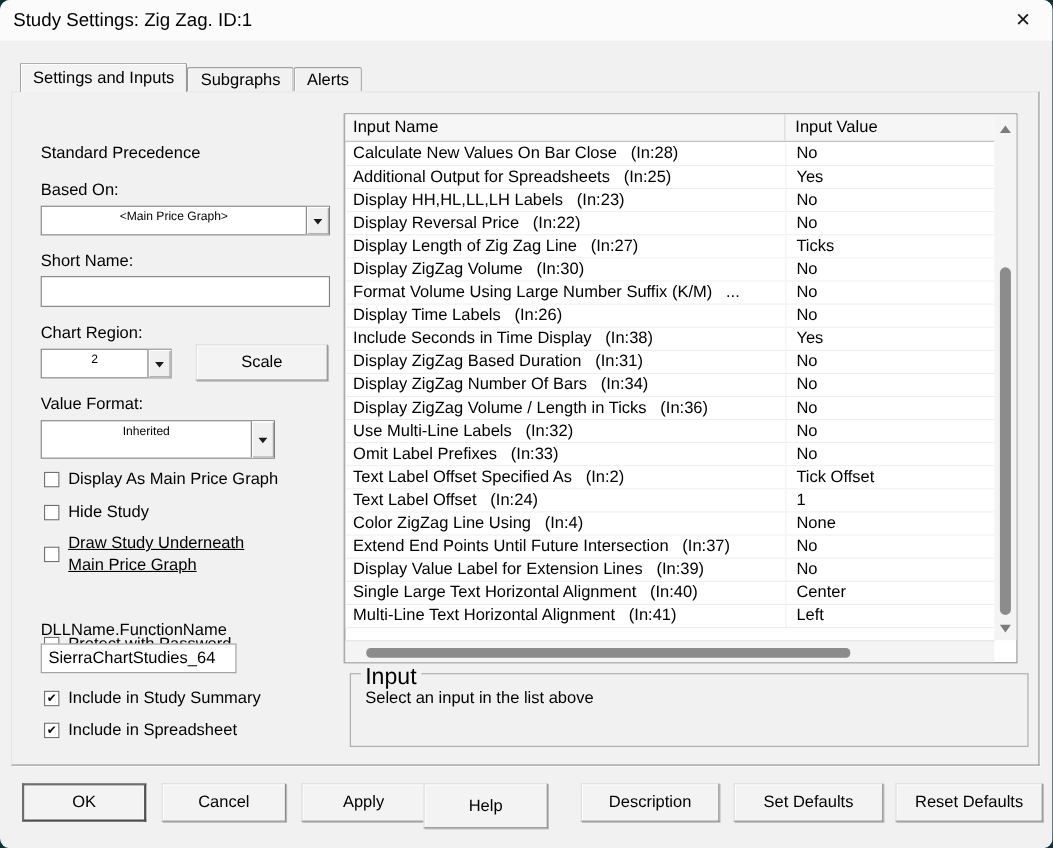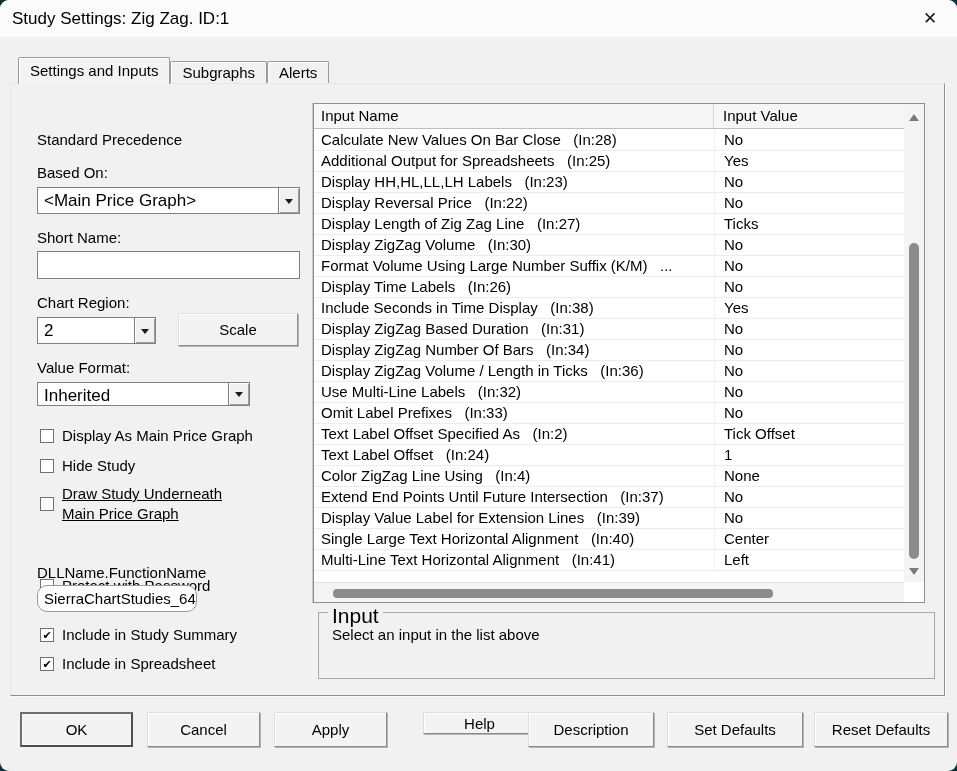--- a/index.html
+++ b/index.html
@@ -27,21 +27,21 @@
            box-shadow: 1px 1px 0 #fdfdfd; z-index:2; }
 
   .lbl { position:absolute; font-size:15px; white-space:pre; }
 
   
   .tfield { position:absolute; background:#fff; border:1px solid #7f7f7f; font-size:15px; padding:0 6px;
             font-family:"Liberation Sans", sans-serif; display:flex; align-items:center; white-space:pre; }
 
   
   .combo { position:absolute; background:#fff; border:1px solid #7f7f7f; display:flex; }
-  .combo-value { flex:1; font-size:17px; padding:3px 6px; white-space:pre; overflow:hidden; }
+  .combo-value { flex:1; font-size:11px; padding:3px 6px; white-space:pre; overflow:hidden;text-align:center; }
   .combo-btn { width:21px; background:#f0f0f0; border-left:1px solid #7f7f7f; display:flex;
                align-items:center; justify-content:center;
                box-shadow: inset 1px 1px 0 #ffffff, inset -1px -1px 0 #9f9f9f; }
   .tri-down { width:0; height:0; border:4px solid transparent; border-top:5px solid #1a1a1a; margin-top:5px; }
 
   
   .btn { position:absolute; background:#f3f3f3; font-size:15px; text-align:center;
          border:1px solid; border-color:#dedede #8a8a8a #8a8a8a #dedede;
          box-shadow: inset 1px 1px 0 #ffffff, 1px 1px 0 #b6b6b6;
          display:flex; align-items:center; justify-content:center; cursor:default;
@@ -119,21 +119,21 @@
     <div class="lbl" style="left:37px; top:294px; z-index:5;">Chart Region:</div>
     <div class="combo" style="left:37px; top:317px; width:119px; height:27px; z-index:5;">
       <span class="combo-value">2</span>
       <span class="combo-btn">
           <span class="tri-down"></span>
         </span>
     </div>
     <div class="btn" style="left:178px; top:313px; width:120px; height:33px; z-index:5;">Scale</div>
 
     <div class="lbl" style="left:37px; top:359px; z-index:5;">Value Format:</div>
-    <div class="combo" style="left:37px; top:382px; width:213px; height:24px; z-index:5;">
+    <div class="combo" style="left:37px; top:382px; width:213px; height:35px; z-index:5;">
       <span class="combo-value">Inherited</span>
       <span class="combo-btn">
           <span class="tri-down"></span>
         </span>
     </div>
 
     <div class="cb" style="left:40px; top:426px; z-index:5;">
       <span class="cb-box"></span>
       <span class="cb-label">Display As Main Price Graph</span>
     </div>
@@ -144,21 +144,21 @@
     <div class="cb" style="left:40px; top:484px; z-index:5;text-decoration:underline;">
       <span class="cb-box"></span>
       <span class="cb-label" style="width:180px;">Draw Study Underneath Main Price Graph</span>
     </div>
     <div class="cb" style="left:40px; top:532px; z-index:5;margin-top:44px;">
       <span class="cb-box"></span>
       <span class="cb-label">Protect with Password</span>
     </div>
 
     <div class="lbl" style="left:37px; top:564px; z-index:5;">DLLName.FunctionName</div>
-    <div class="tfield" style="left:37px; top:585px; width:160px; height:27px; border-color:#9a9a9a; z-index:5;border-radius:10px;">SierraChartStudies_64</div>
+    <div class="tfield" style="left:37px; top:585px; width:178px; height:27px; border-color:#9a9a9a; z-index:5;">SierraChartStudies_64</div>
 
     <div class="cb" style="left:40px; top:625px; z-index:5;">
       <span class="cb-box">✔</span>
       <span class="cb-label">Include in Study Summary</span>
     </div>
     <div class="cb" style="left:40px; top:654px; z-index:5;">
       <span class="cb-box">✔</span>
       <span class="cb-label">Include in Spreadsheet</span>
     </div>
 
@@ -289,19 +289,19 @@
     </div>
 
     <div class="groupbox" style="z-index:5;">
       <div class="group-legend">Input</div>
       <div class="group-msg">Select an input in the list above</div>
     </div>
 
     <div class="btn default" style="left:20px;  top:712px; width:113px; height:35px;">OK</div>
     <div class="btn" style="left:147px; top:712px; width:113px; height:35px;">Cancel</div>
     <div class="btn" style="left:274px; top:712px; width:113px; height:35px;">Apply</div>
-    <div class="btn" style="left:423px; top:712px; width:113px; height:22px;">Help</div>
+    <div class="btn" style="left:385px; top:712px; width:113px; height:41px;">Help</div>
     <div class="btn" style="left:528px; top:712px; width:126px; height:35px;">Description</div>
     <div class="btn" style="left:667px; top:712px; width:136px; height:35px;">Set Defaults</div>
     <div class="btn" style="left:814px; top:712px; width:134px; height:35px;">Reset Defaults</div>
 
   </div>
 </div>
 
 </body></html>

